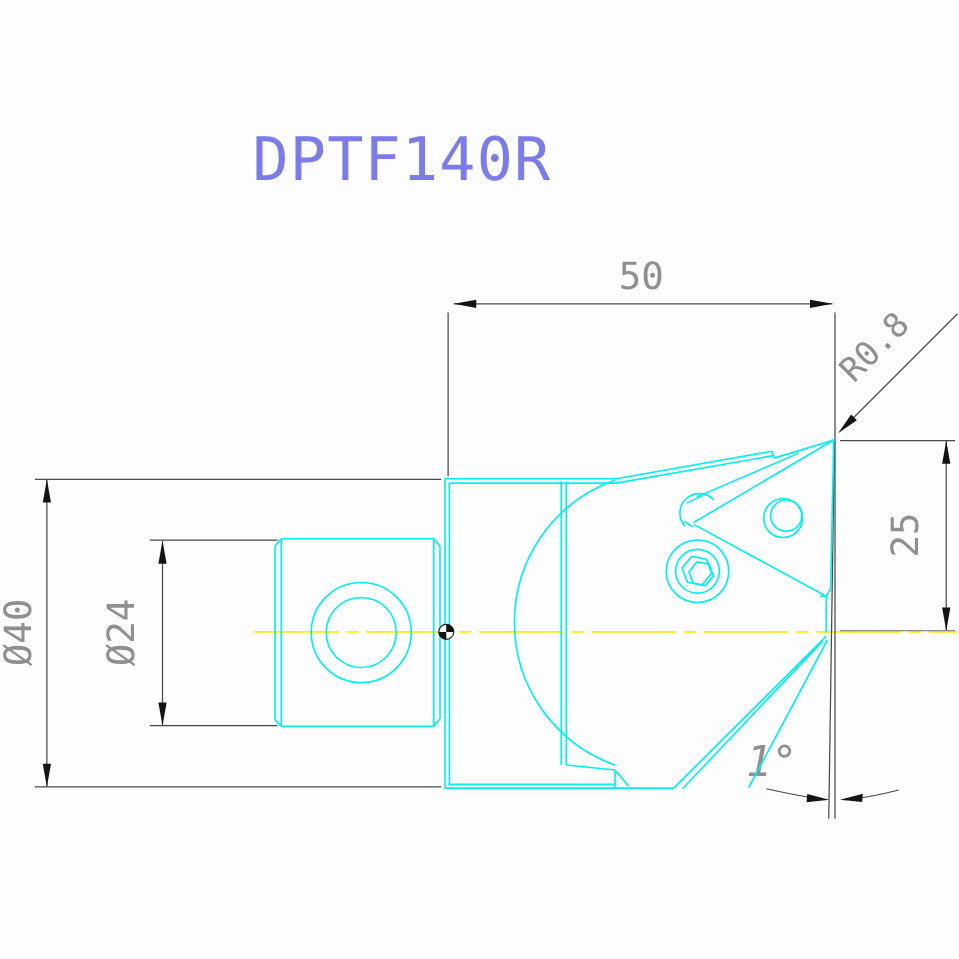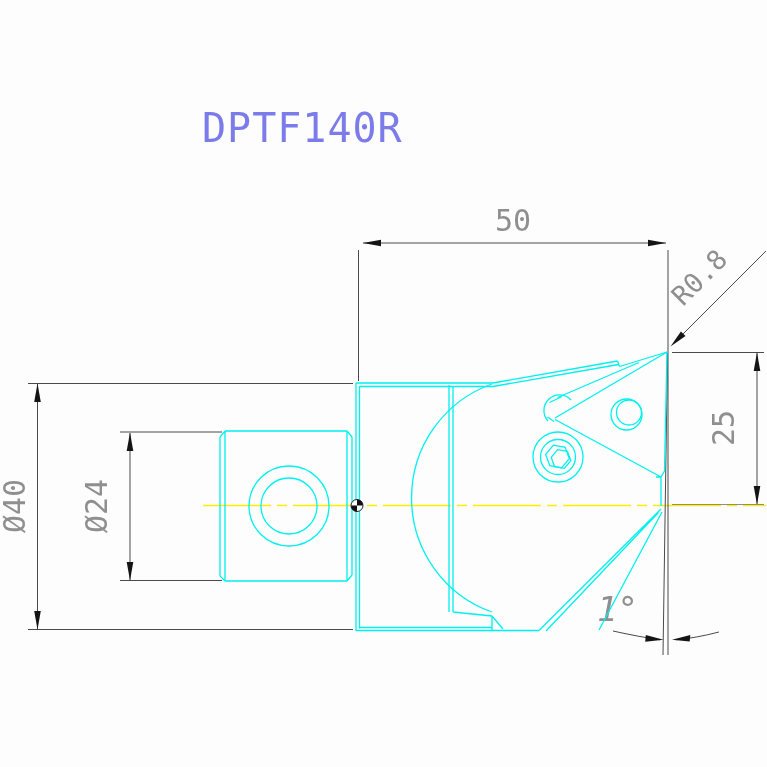--- a/index.html
+++ b/index.html
@@ -1,20 +1,20 @@
 <!DOCTYPE html>
 <html style="--part: #00f0f0; --centerline: #ffef00; --dimline: #4a4a4a; --dimtext: #8f8f8f; --arrow: #141414; --title: #7b7bea; --background: #fdfdfd;"><head>
 <meta charset="utf-8">
 <style>
   html,body{margin:0;padding:0;}
   body{font-family:"DejaVu Sans Mono", monospace;}
   .canvas{position:relative;width:767px;height:767px;background:var(--background,#fdfdfd);overflow:hidden;}
   .drawing-title{
     position:absolute;left:202px;top:104px;height:48px;line-height:48px;
-    font-size:40px;letter-spacing:1px;color:var(--title,#7b7bea);
+    font-size:48px;letter-spacing:1px;color:var(--title,#7b7bea);
     font-family:"DejaVu Sans Mono",monospace;font-weight:normal;white-space:nowrap;
   }
   svg{position:absolute;left:0;top:0;}
   .dim{stroke:var(--dimline,#4a4a4a);stroke-width:1;fill:none;}
   .dim-text{fill:var(--dimtext,#8f8f8f);stroke:none;font-family:"DejaVu Sans Mono",monospace;font-size:30px;}
   .dim-text-small{font-size:27px;}
   .dim-text-angle{font-size:34px;font-style:italic;}
   .arrow{fill:var(--arrow,#141414);stroke:none;}
   .part{stroke:var(--part,#00f0f0);stroke-width:1.3;fill:none;}
   .centerline{stroke:var(--centerline,#ffef00);stroke-width:1.4;fill:none;}

